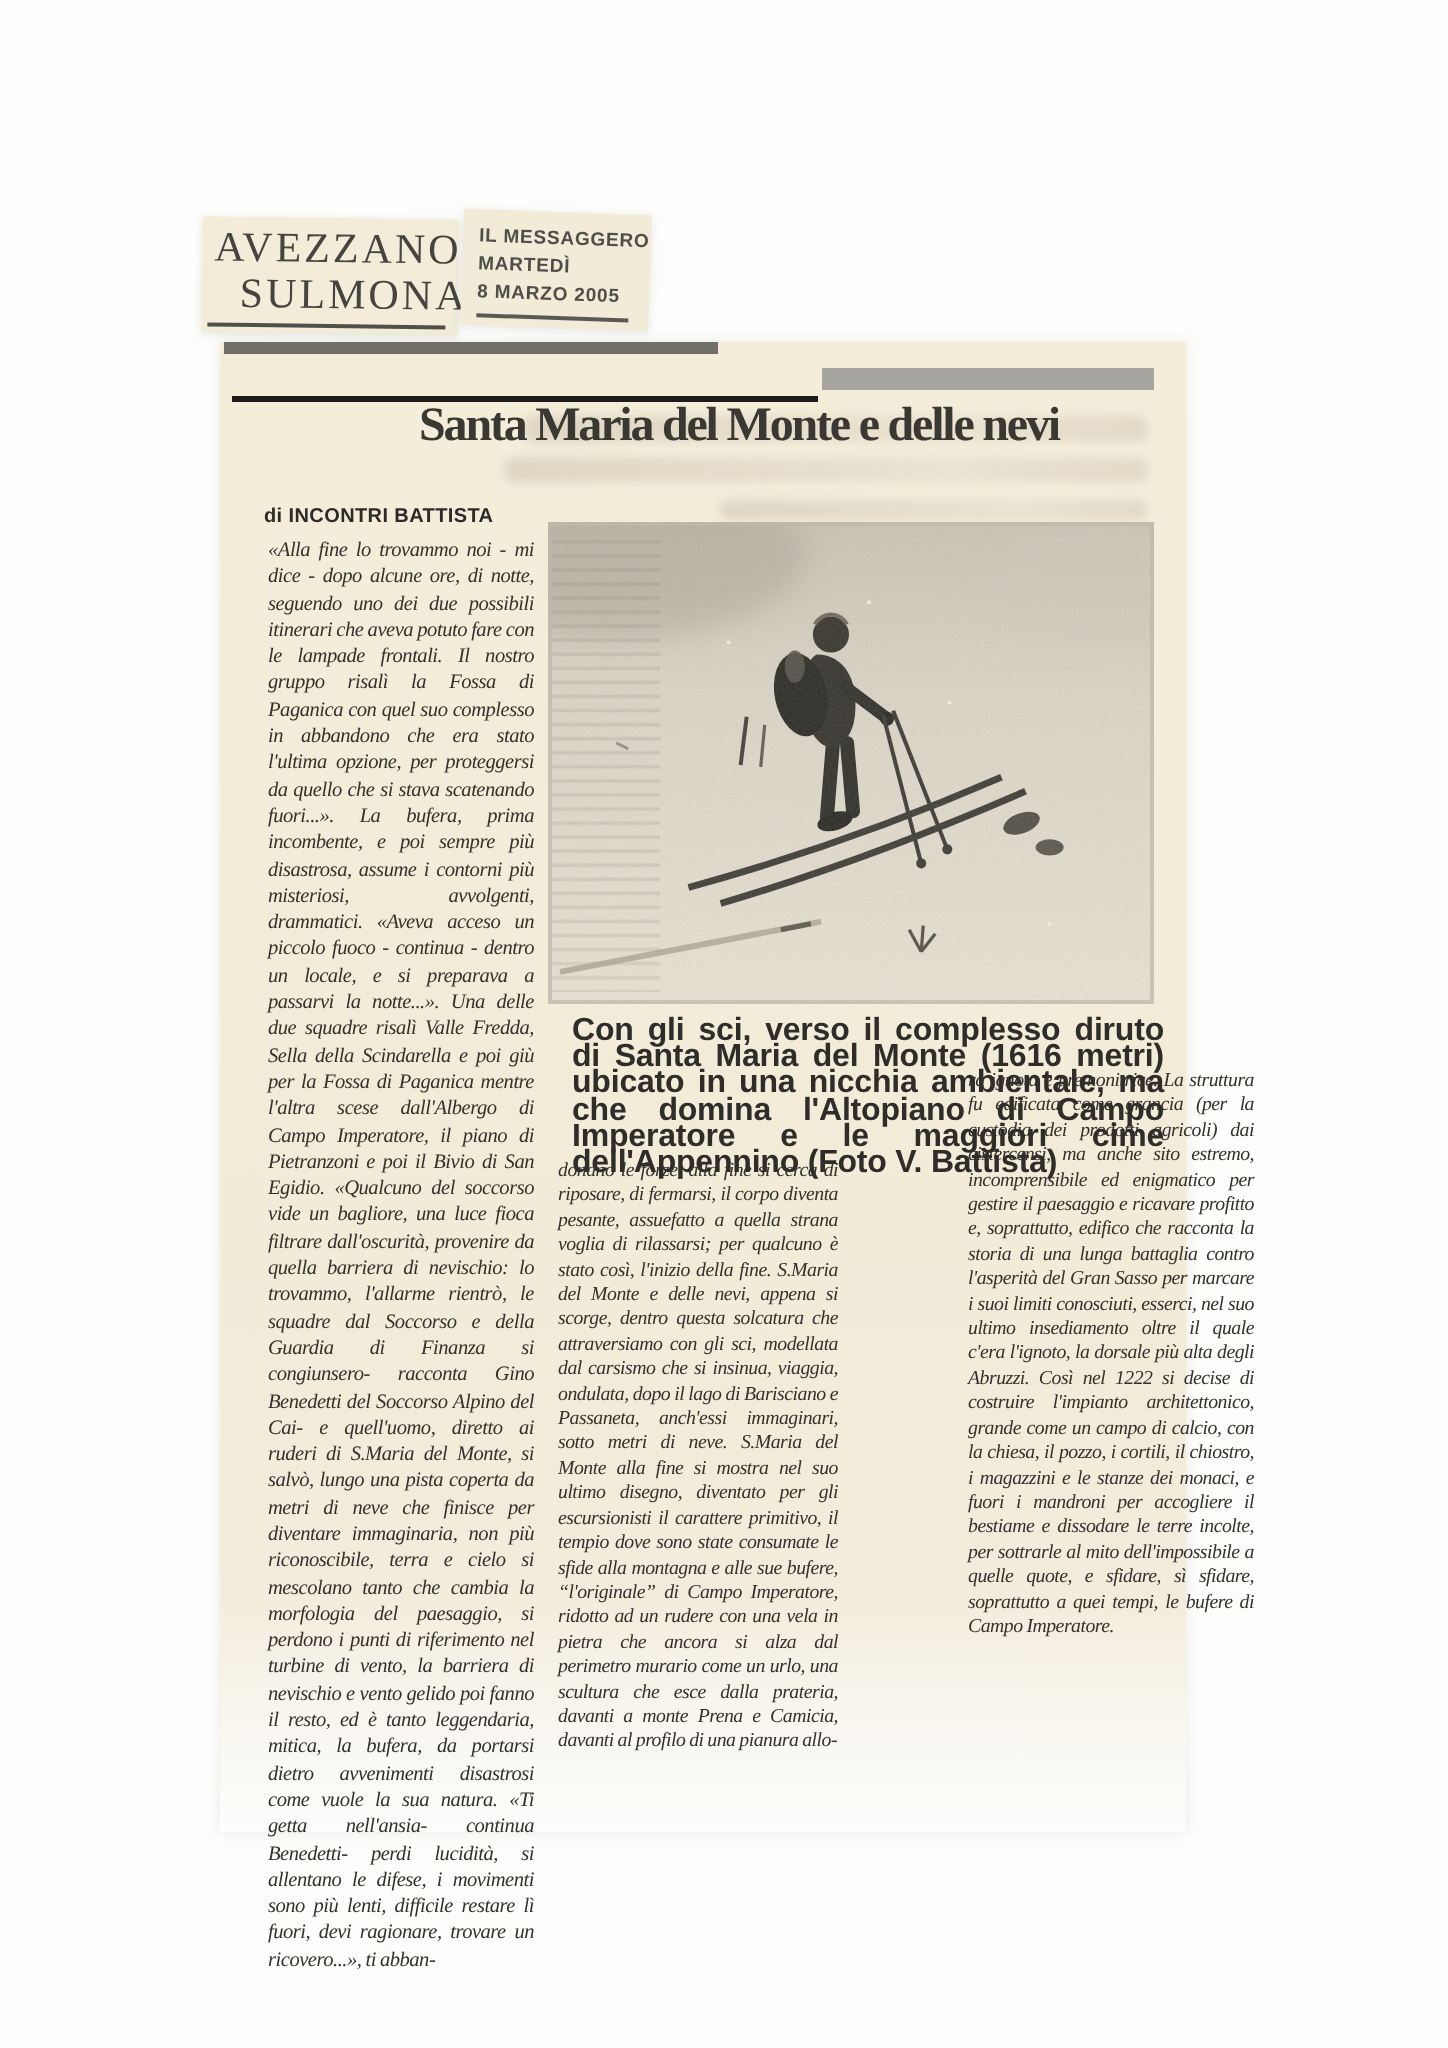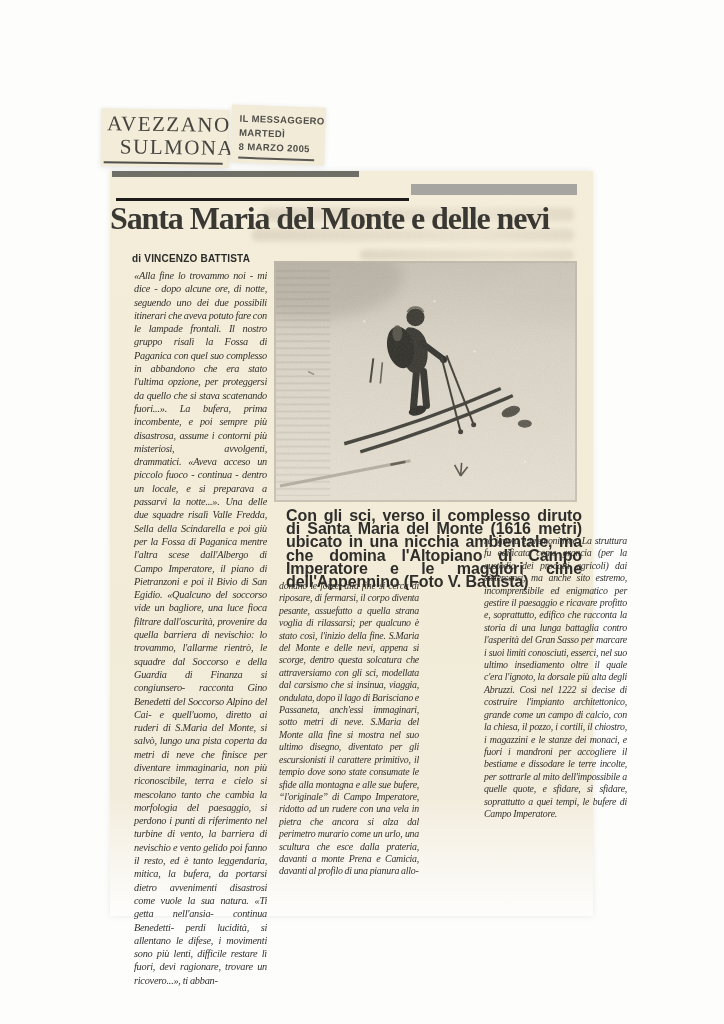--- a/index.html
+++ b/index.html
@@ -38,23 +38,23 @@
   }
   .topstrip{position:absolute;left:2px;top:0;width:247px;height:6px;background:#605f5a;opacity:.9;}
   .kicker{
     position:absolute;left:6px;top:9px;
     font-size:13.5px;font-weight:bold;font-style:italic;
     letter-spacing:.2px;color:#1d1c1a;white-space:nowrap;
   }
   .kicker-rule{position:absolute;left:6px;top:27px;width:293px;height:2.5px;background:#1d1c1a;}
   .kicker-fill{position:absolute;left:301px;top:13px;width:166px;height:11px;background:#a6a5a0;}
   .headline{
-    position:absolute;left:0;top:29px;width:477px;
+    position:absolute;left:21px;top:29px;width:477px;
     font-family:"Liberation Serif", serif;font-weight:bold;
-    font-size:32px;letter-spacing:-1.1px;color:#3a3833;white-space:nowrap;
+    font-size:24px;letter-spacing:-1.1px;color:#3a3833;white-space:nowrap;text-align:center;
   }
   .bleed{position:absolute;border-radius:5px;filter:blur(2.5px);
     background:linear-gradient(90deg,rgba(162,140,122,.24),rgba(162,140,122,.10) 70%,rgba(162,140,122,.20));}
   .bleed.b1{left:152px;top:37px;width:312px;height:13px;}
   .bleed.b2{left:142px;top:58px;width:322px;height:12px;}
   .bleed.b3{left:250px;top:79px;width:214px;height:10px;}
   .byline{position:absolute;left:22px;top:82px;font-size:10px;font-weight:bold;color:#2c2b28;letter-spacing:.2px;}
   .bodycol{
     position:absolute;
     font-family:"Liberation Serif", serif;font-style:italic;
@@ -89,21 +89,21 @@
 </div>
 
 <div class="clip article">
   <div class="topstrip"></div>
   <div class="kicker-rule"></div>
   <div class="kicker-fill"></div>
   <div class="bleed b1"></div>
   <div class="bleed b2"></div>
   <div class="bleed b3"></div>
   <h1 class="headline" style="margin:0;">Santa Maria del Monte e delle nevi</h1>
-  <div class="byline">di VINCENZO BATTISTA</div>
+  <div class="byline">di INCONTRI BATTISTA</div>
 
   <div class="bodycol col1">«Alla fine lo trovammo noi - mi dice - dopo alcune ore, di notte, seguendo uno dei due possibili itinerari che aveva potuto fare con le lampade frontali. Il nostro gruppo risalì la Fossa di Paganica con quel suo complesso in abbandono che era stato l'ultima opzione, per proteggersi da quello che si stava scatenando fuori...». La bufera, prima incombente, e poi sempre più disastrosa, assume i contorni più misteriosi, avvolgenti, drammatici. «Aveva acceso un piccolo fuoco - continua - dentro un locale, e si preparava a passarvi la notte...». Una delle due squadre risalì Valle Fredda, Sella della Scindarella e poi giù per la Fossa di Paganica mentre l'altra scese dall'Albergo di Campo Imperatore, il piano di Pietranzoni e poi il Bivio di San Egidio. «Qualcuno del soccorso vide un bagliore, una luce fioca filtrare dall'oscurità, provenire da quella barriera di nevischio: lo trovammo, l'allarme rientrò, le squadre dal Soccorso e della Guardia di Finanza si congiunsero- racconta Gino Benedetti del Soccorso Alpino del Cai- e quell'uomo, diretto ai ruderi di S.Maria del Monte, si salvò, lungo una pista coperta da metri di neve che finisce per diventare immaginaria, non più riconoscibile, terra e cielo si mescolano tanto che cambia la morfologia del paesaggio, si perdono i punti di riferimento nel turbine di vento, la barriera di nevischio e vento gelido poi fanno il resto, ed è tanto leggendaria, mitica, la bufera, da portarsi dietro avvenimenti disastrosi come vuole la sua natura. «Ti getta nell'ansia- continua Benedetti- perdi lucidità, si allentano le difese, i movimenti sono più lenti, difficile restare lì fuori, devi ragionare, trovare un ricovero...», ti abban-</div>
 
   <div class="photo">
     <svg viewBox="0 0 302 240" preserveAspectRatio="none">
       <defs>
         <linearGradient id="snowG" x1="0" y1="0" x2="0" y2="1">
           <stop offset="0" stop-color="#c9c3b5"></stop>
           <stop offset="0.35" stop-color="#dad4c6"></stop>
           <stop offset="1" stop-color="#e7e1d3"></stop>

